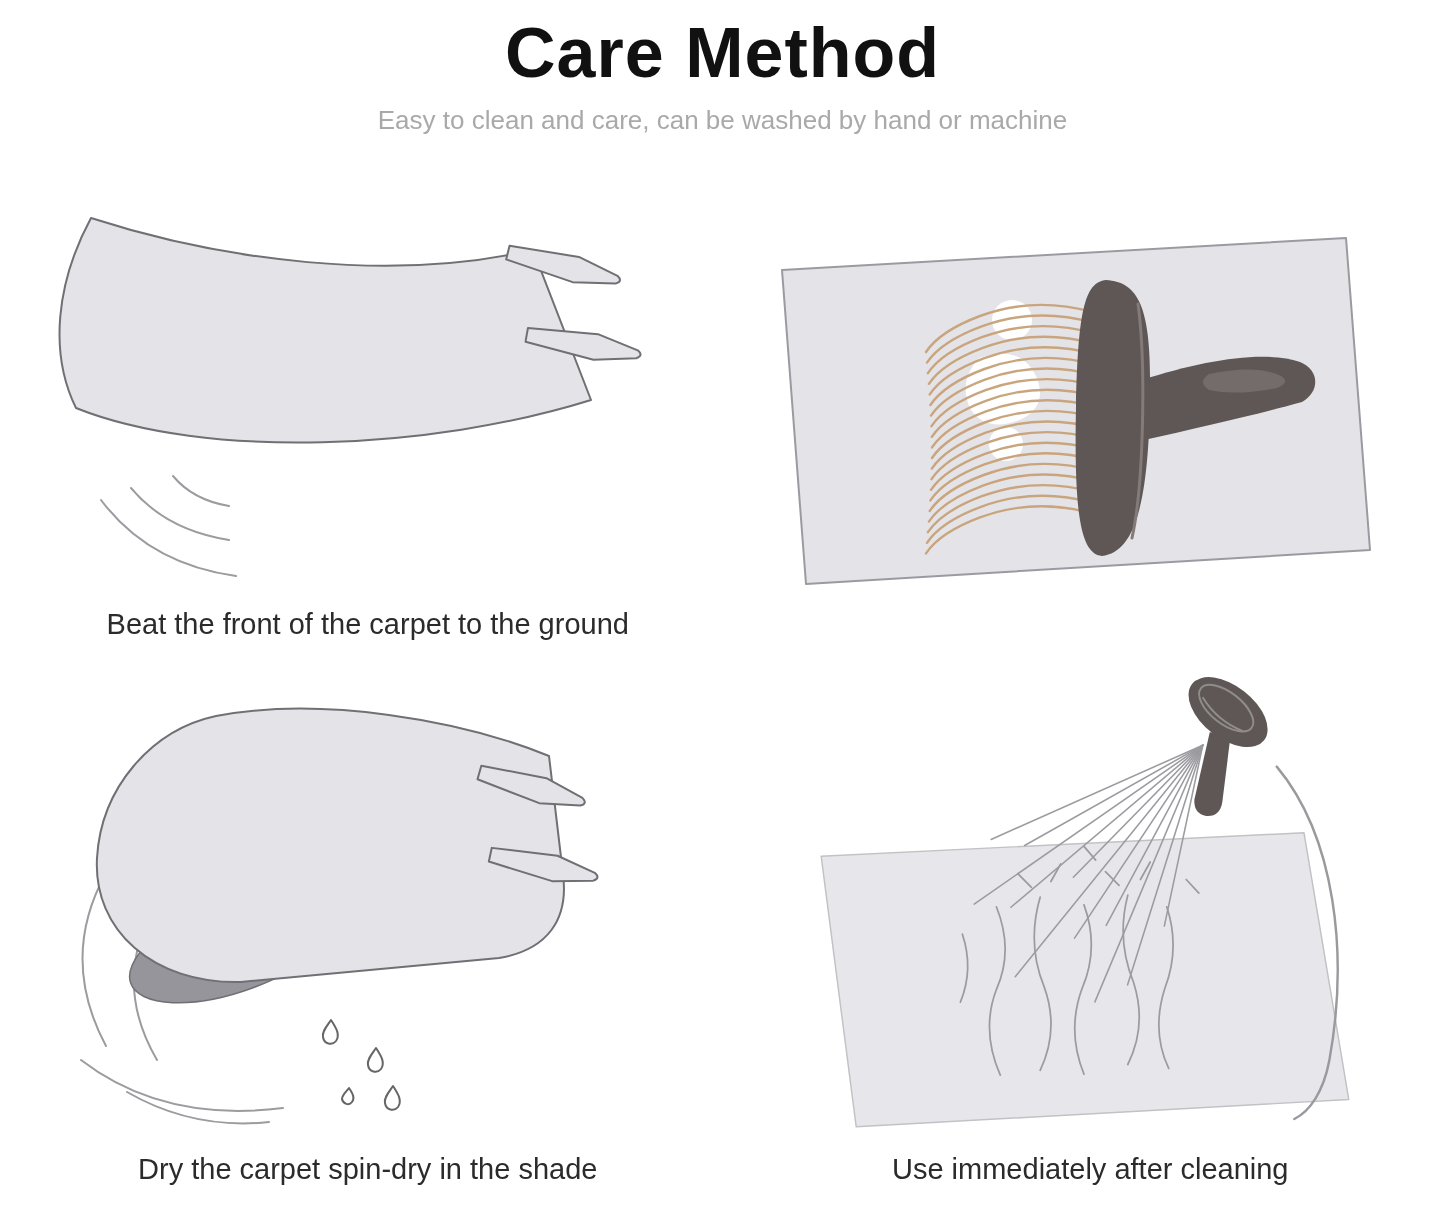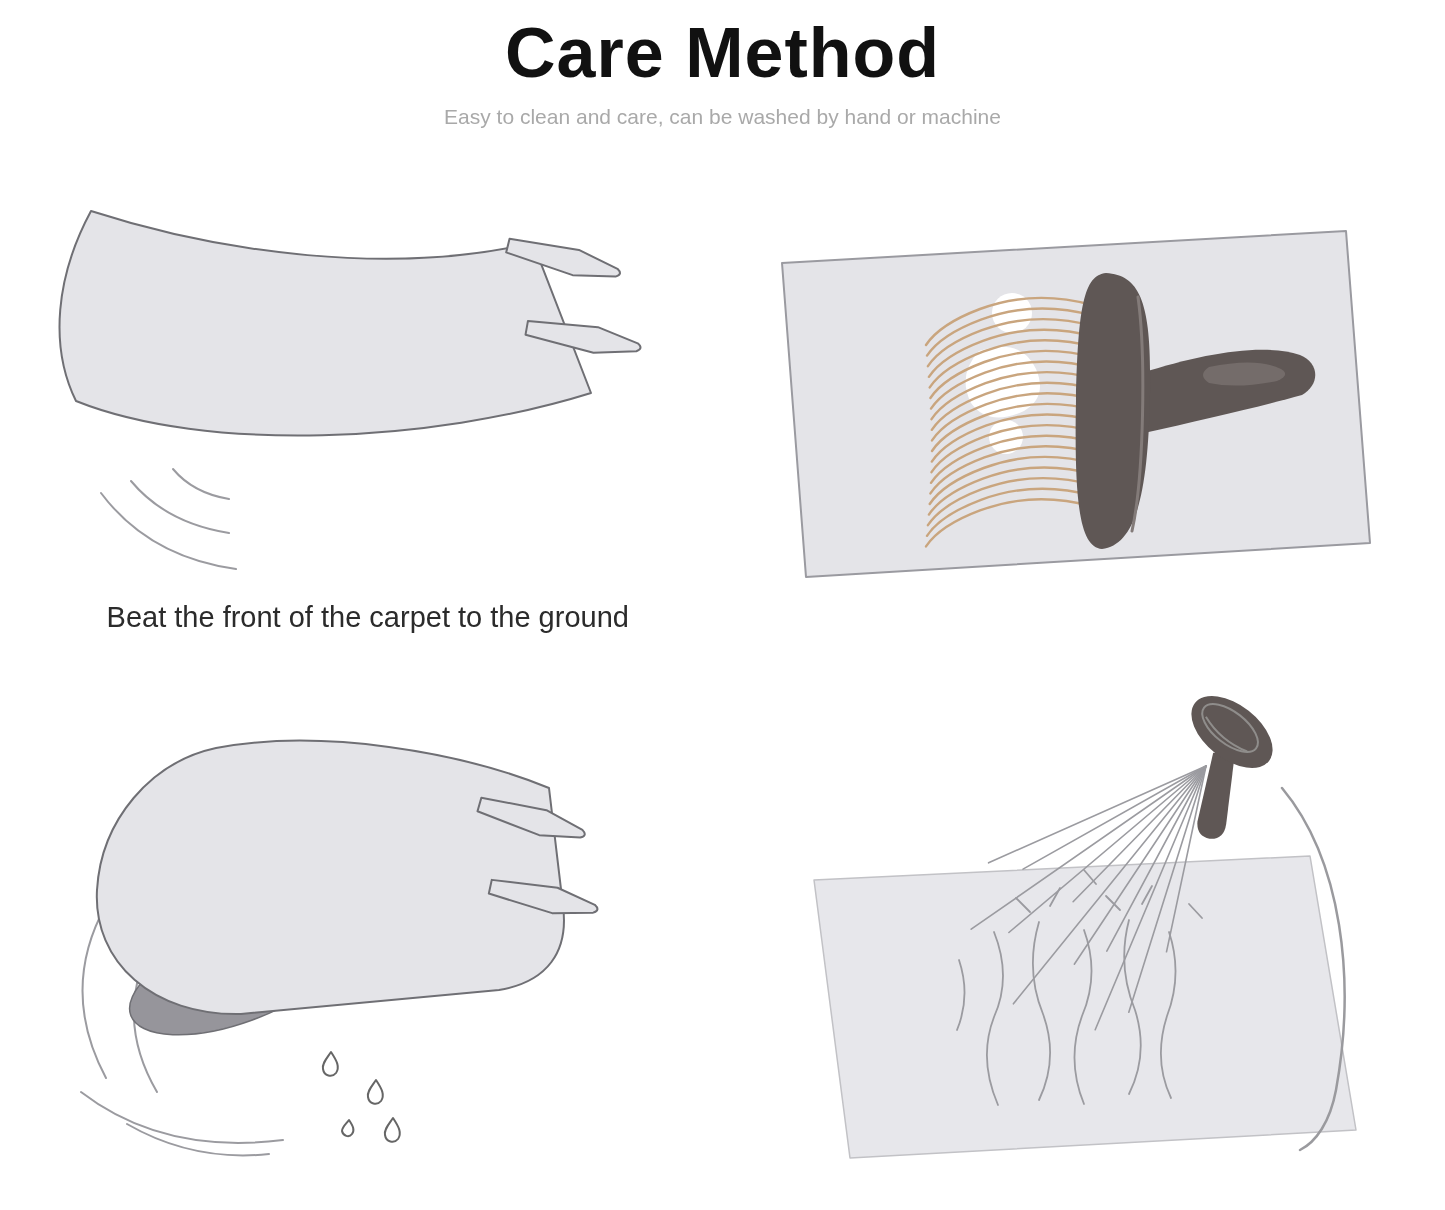--- a/index.html
+++ b/index.html
@@ -7,21 +7,21 @@
     --brush:#5f5755; --bristle:#c9a57e; --roll_shadow:#96959b;
     --line:#9b9ba0; --title:#111111; --subtitle:#a9a9a9; --caption:#2b2b2b;
   }
   html,body{margin:0;padding:0;}
   body{
     width:1445px;height:1210px;background:#ffffff;overflow:hidden;
     font-family:"Liberation Sans", sans-serif;
   }
   .header{text-align:center;padding-top:13px;}
   .title{font-size:70px;font-weight:bold;color:var(--title);margin:0;letter-spacing:1px;}
-  .subtitle{font-size:21px;color:var(--subtitle);margin-top:12px;}
+  .subtitle{font-size:26px;color:var(--subtitle);margin-top:12px;}
   .grid{
     display:grid;grid-template-columns:1fr 1fr;grid-template-rows:500px 545px;
     margin-top:6px;
   }
   .panel{display:flex;flex-direction:column;align-items:center;justify-content:flex-end;}
   .illus{display:block;}
   .caption{font-size:29px;color:var(--caption);margin-top:4px;line-height:1.2;margin-left:13px;}
   .thin{stroke:var(--line);stroke-width:2;fill:none;stroke-linecap:round;}
 </style>
 </head>
@@ -121,20 +121,21 @@
         <path d="M 0 6 L 66 0 L 106 9 Q 113 13 106 17 L 66 26 L 0 20 Z" style="fill:var(--carpet);stroke:var(--outline);stroke-width:2;stroke-linejoin:round"></path>
       </g>
 
       <g style="fill:#ffffff;stroke:#666;stroke-width:2;stroke-linejoin:round">
         <path d="M 300 362 C 306 371 309 377 305 383 C 301 388 293 386 292 379 C 291 373 296 368 300 362 Z"></path>
         <path d="M 345 390 C 351 399 354 405 350 411 C 346 416 338 414 337 407 C 336 401 341 396 345 390 Z"></path>
         <path d="M 362 428 C 368 437 371 443 367 449 C 363 454 355 452 354 445 C 353 439 358 434 362 428 Z"></path>
         <path d="M 318 430 C 322 436 324 440 321 444 C 318 448 312 446 311 441 C 311 437 315 434 318 430 Z"></path>
       </g>
     </svg>
+    <div class="caption">Dry the carpet spin-dry in the shade</div>
   </div>
 
   <div class="panel">
     <svg class="illus" width="660" height="520" viewBox="0 0 660 520">
 
       <path d="M 60 220 L 556 196 L 602 470 L 96 498 Z" style="fill:#e7e7eb;stroke:#c2c2c6;stroke-width:1.5;stroke-linejoin:round"></path>
 
       <g id="spray-lines" style="stroke:var(--line);stroke-width:1.6;stroke-linecap:round">
           <line x1="452" y1="106" x2="412.5" y2="291.8"></line>
           <line x1="452" y1="106" x2="374.8" y2="352.2"></line>
@@ -169,15 +170,16 @@
 
       <path d="M 528 128 C 588 200 602 320 582 430 C 576 462 562 482 546 490" style="stroke:#9a9a9e;stroke-width:2.5;fill:none;stroke-linecap:round"></path>
 
       <g transform="translate(478,72) rotate(38)">
         <path d="M 16 16 L 52 76 Q 60 90 48 98 Q 36 104 28 92 L -2 28 Z" style="fill:var(--brush)"></path>
         <ellipse cx="0" cy="0" rx="47" ry="27" style="fill:var(--brush)"></ellipse>
         <ellipse cx="-4" cy="-2" rx="33" ry="16" fill="none" style="stroke:#8f8d8b;stroke-width:2"></ellipse>
         <path d="M -30 4 q 26 10 54 2" fill="none" style="stroke:#8f8d8b;stroke-width:2"></path>
       </g>
     </svg>
+    <div class="caption">Use immediately after cleaning</div>
   </div>
 
 </div>
 
 </body></html>

